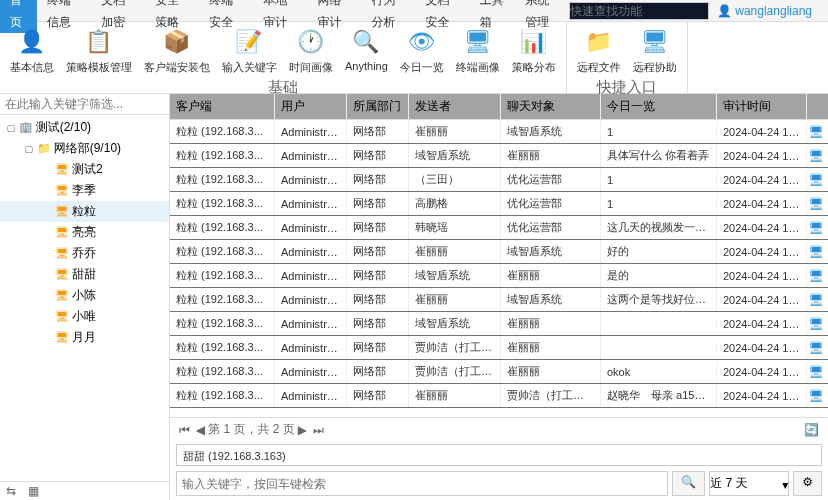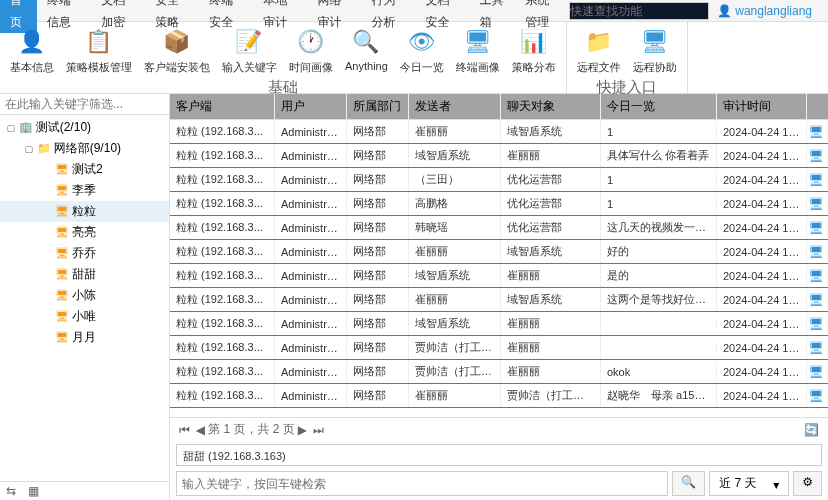--- a/index.html
+++ b/index.html
@@ -43,21 +43,21 @@
 .row { display: flex; border-bottom: 1px solid #737373; align-items: center; }
 .row .col { font-size: 11px; color: #333; }
 .row .ic { width: 18px; text-align: center; color: #2b90d9; }
 .pager { border-top: 1px solid #ddd; padding: 3px 6px; display: flex; align-items: center; color: #666; }
 .pager .pbtn { padding: 0 3px; cursor: pointer; }
 .pager .spacer { flex: 1; }
 .detail-box { border: 1px solid #ccc; margin: 3px 6px; padding: 4px 6px; font-size: 11px; color: #333; height: 22px; }
 .filter-bar { display: flex; margin: 2px 6px 4px; gap: 4px; }
 .filter-input { flex: 1; border: 1px solid #ccc; padding: 3px 5px; color: #999; }
 .filter-btn { border: 1px solid #ccc; padding: 3px 8px; background: #f5f5f5; }
-.filter-select { border: 1px solid #ccc; padding: 3px 9px; min-width: 80px; background: #fff; display: flex; align-items: flex-end; }
+.filter-select { border: 1px solid #ccc; padding: 3px 0; min-width: 80px; background: #fff; display: flex; align-items: flex-end; }
 .filter-select .spacer { flex: 1; }
 </style>
 </head>
 <body>
 
 <div class="top-menu">
   <div id="menu-tabs" style="display:flex">
       <div class="tab active">首页</div>
       <div class="tab">终端信息</div>
       <div class="tab">文档加密</div>

